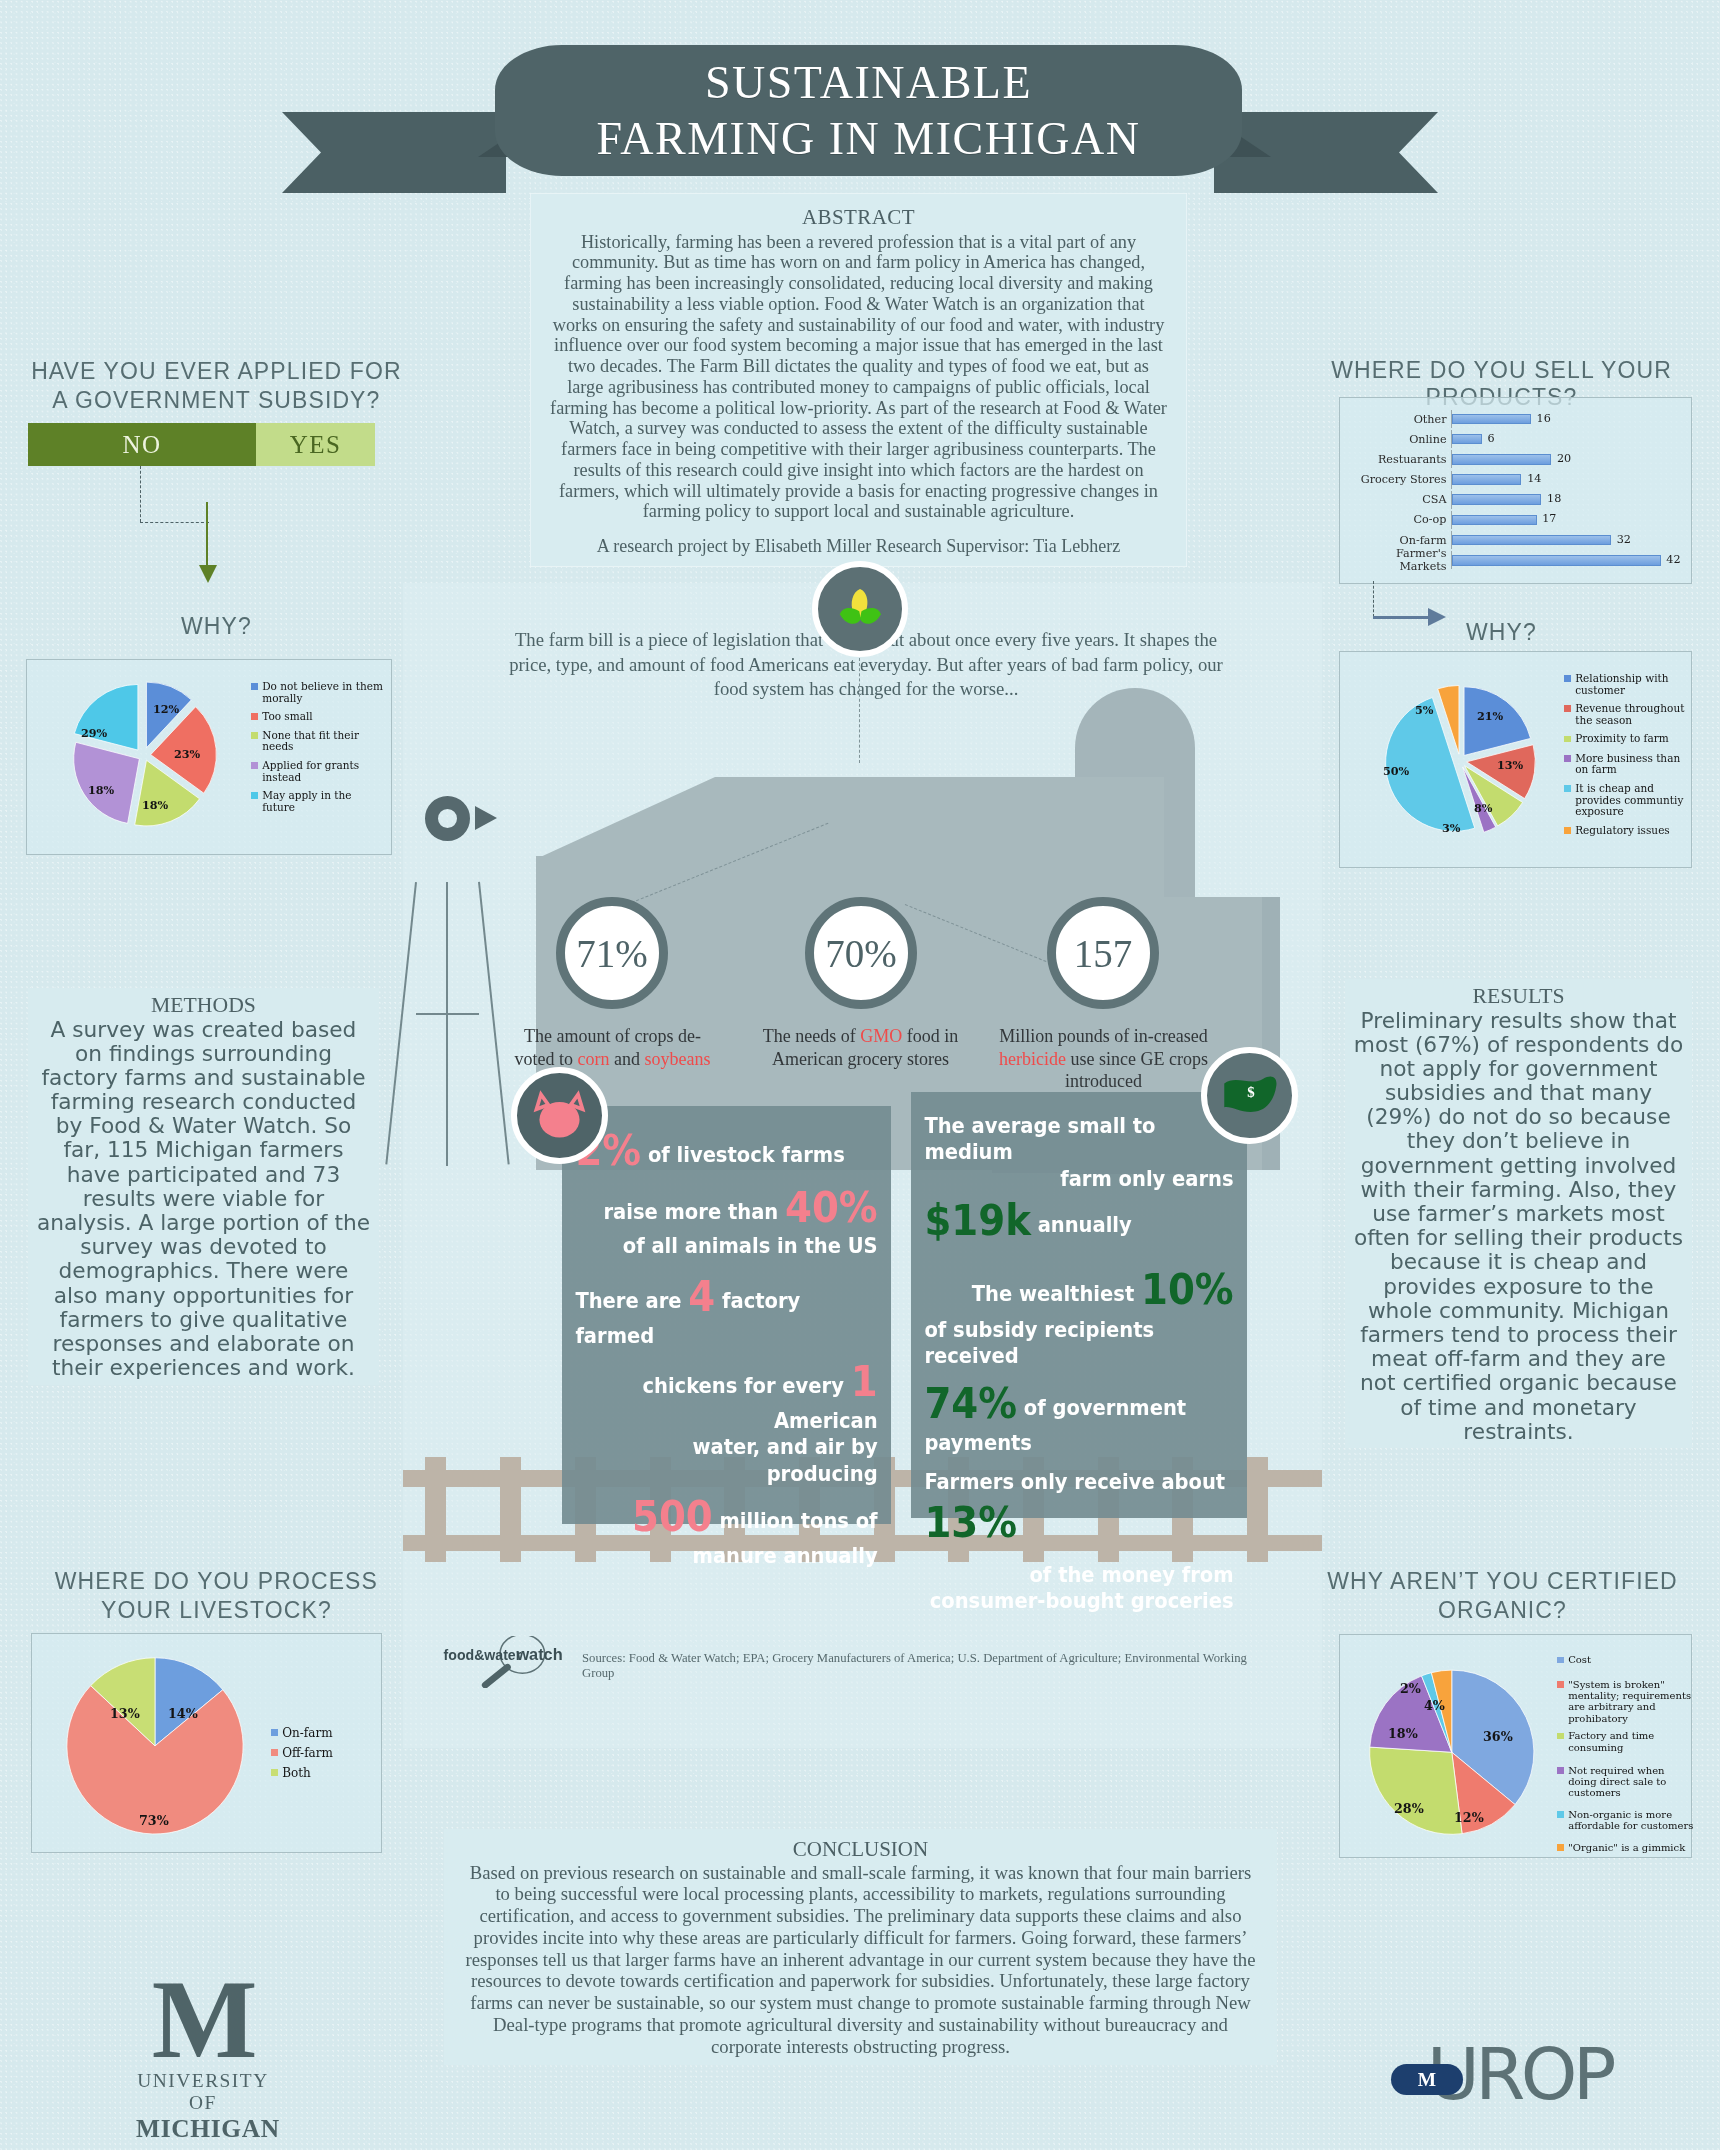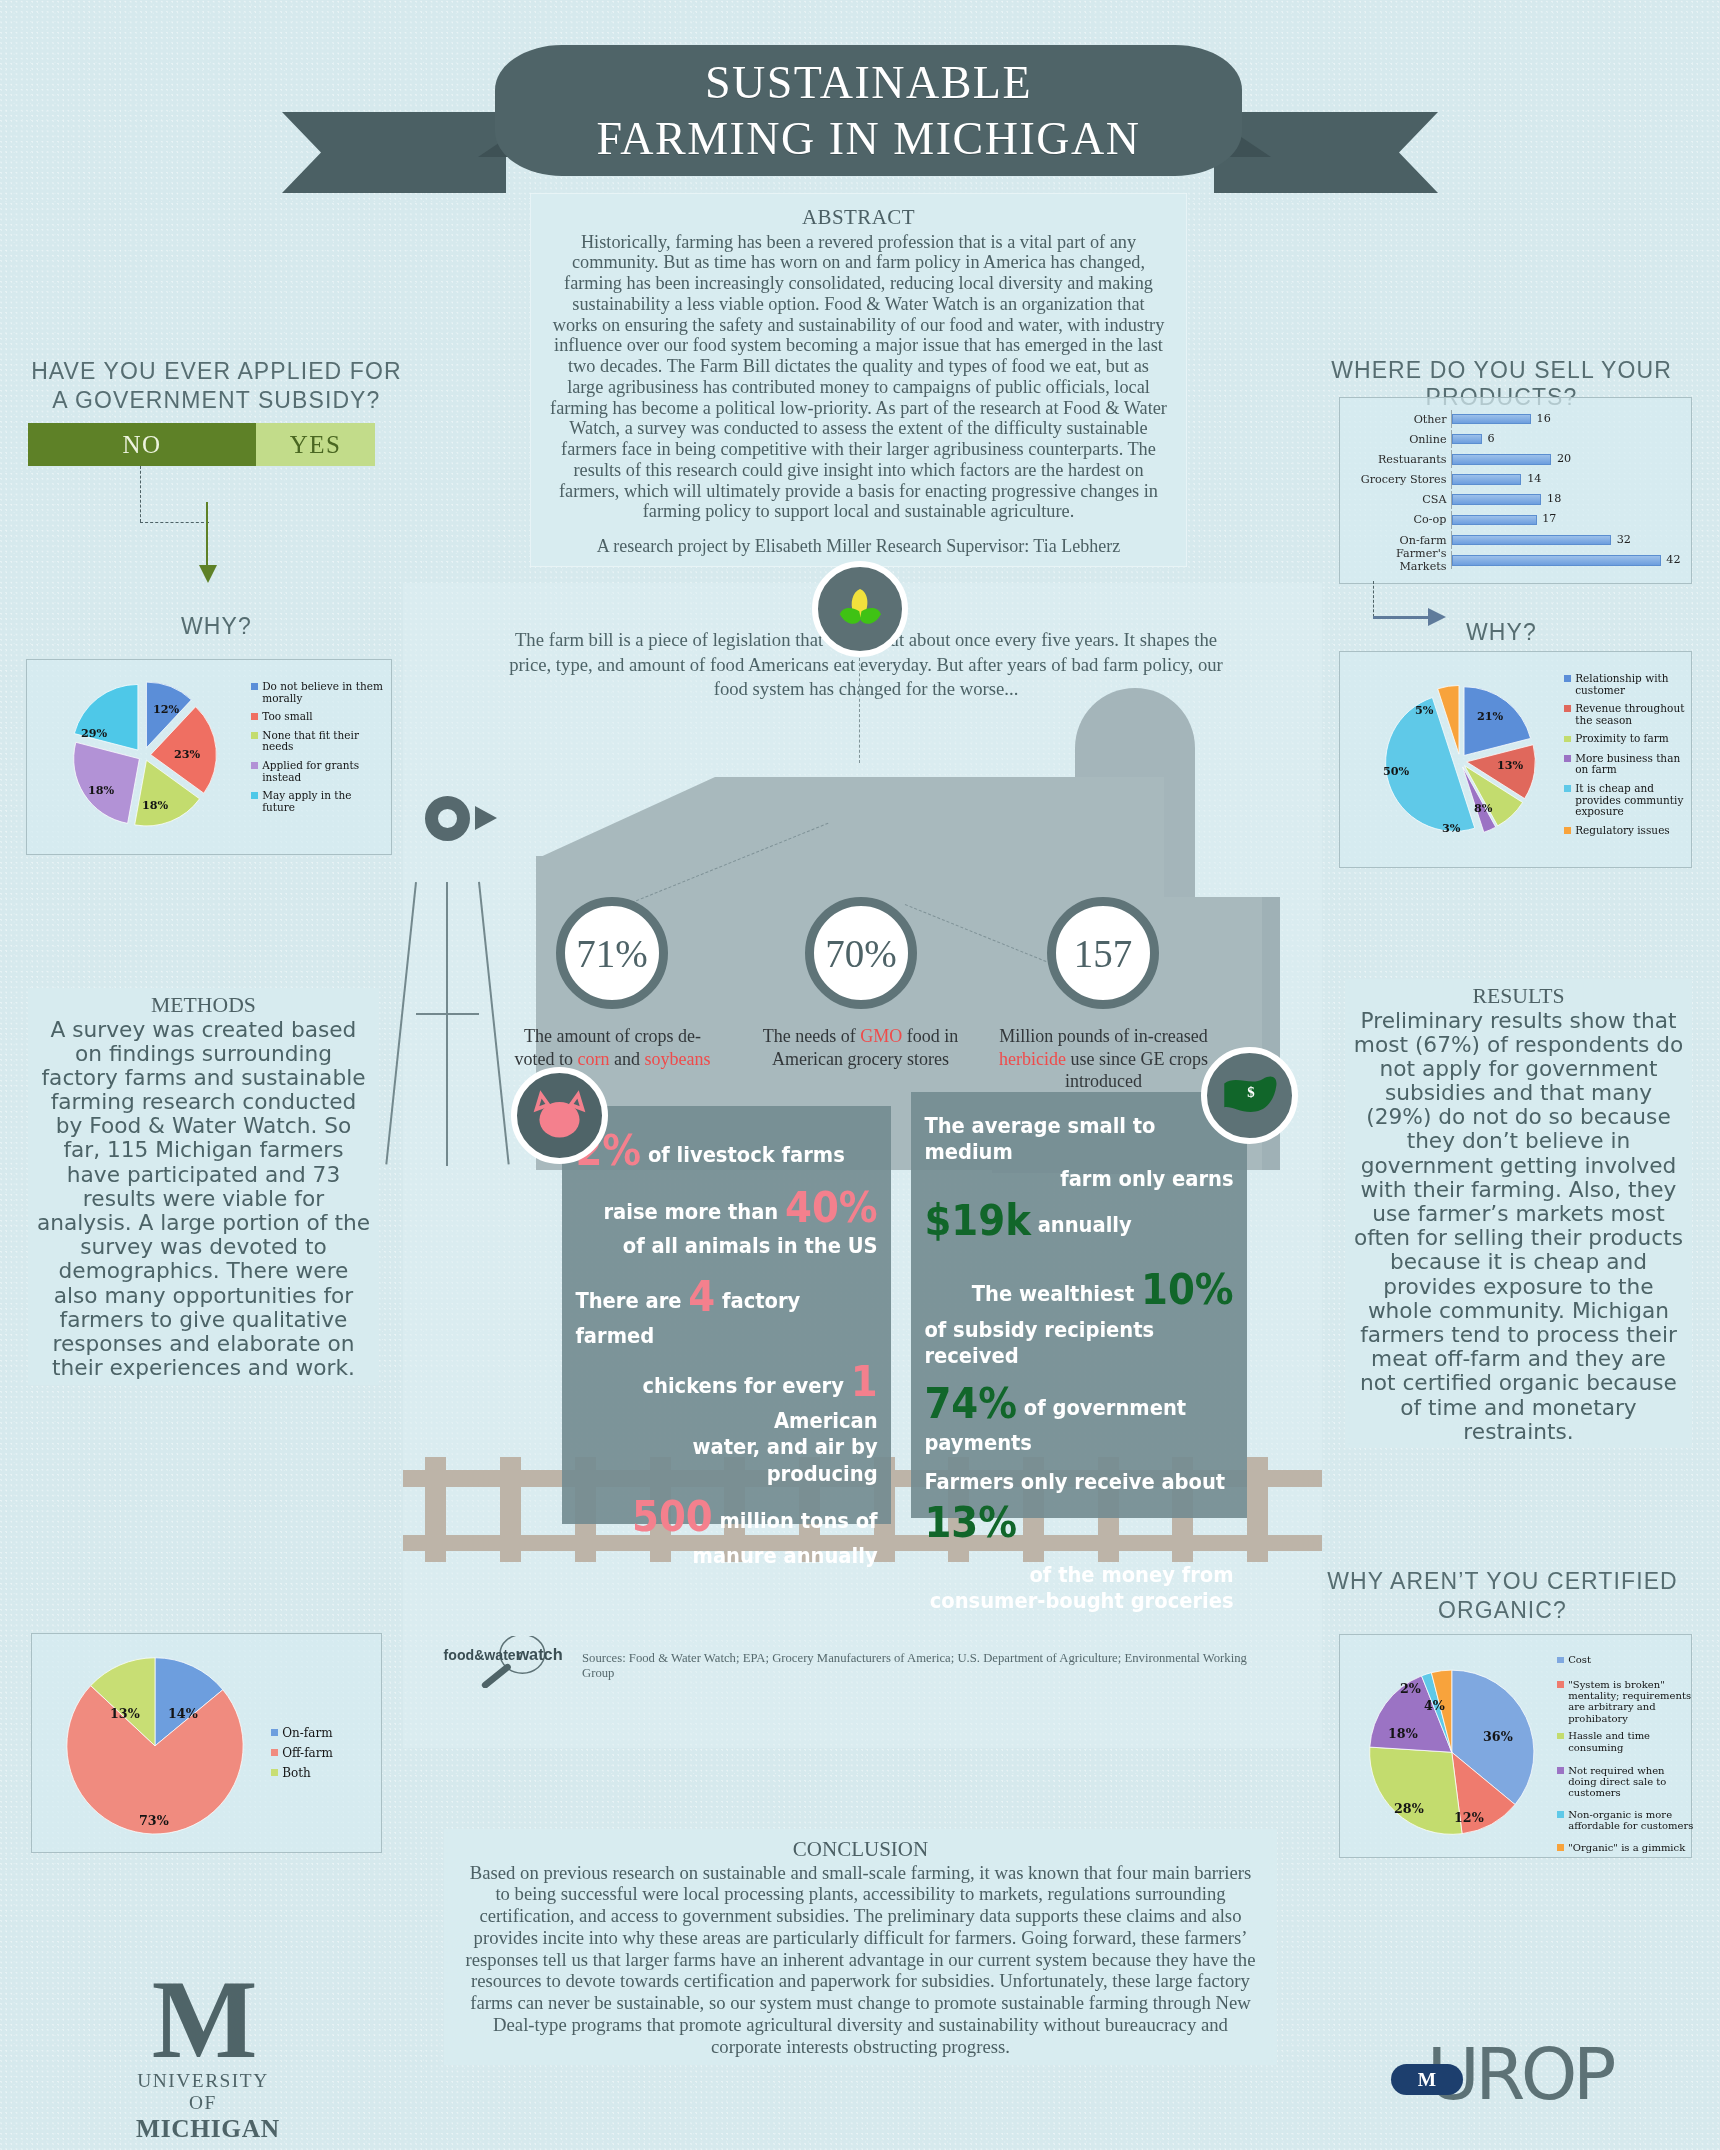--- a/index.html
+++ b/index.html
@@ -577,20 +577,21 @@
       <svg width="134" height="52" viewBox="0 0 180 70">
         <ellipse cx="112" cy="24" rx="30" ry="26" fill="none" stroke="#5d7276" stroke-width="2"></ellipse>
         <line x1="92" y1="42" x2="62" y2="66" stroke="#4f6468" stroke-width="9" stroke-linecap="round"></line>
         <text x="6" y="32" font-family="Liberation Sans, sans-serif" font-weight="bold" font-size="19" fill="#3b4f54">food&amp;water</text>
         <text x="104" y="32" font-family="Liberation Sans, sans-serif" font-weight="bold" font-size="22" fill="#3b4f54">watch</text>
       </svg>
     </div>
     <div class="sources">Sources: Food &amp; Water Watch; EPA; Grocery Manufacturers of America; U.S. Department of Agriculture; Environmental Working Group</div>
   </div>
 
+  <div class="section-head" style="position:absolute" id="proc-title">WHERE DO YOU PROCESS YOUR LIVESTOCK?</div>
 
   <div class="panel box-outline" id="proc-box">
     <svg width="224" height="213" viewBox="0 0 300 285" style="position:absolute;left:10.5px;top:4.5px;">
       <g transform="translate(150,143)">
 
         <path d="M0,0 L0,-118 A118,118 0 0,1 90.9,-75.2 Z" fill="#6d9ede" stroke="#fff" stroke-width="1"></path>
 
         <path d="M0,0 L90.9,-75.2 A118,118 0 1,1 -86.1,-80.7 Z" fill="#f08b7f" stroke="#fff" stroke-width="1"></path>
 
         <path d="M0,0 L-86.1,-80.7 A118,118 0 0,1 0,-118 Z" fill="#c8de74" stroke="#fff" stroke-width="1"></path>
@@ -646,21 +647,21 @@
       <div class="legend-item">
         <span class="legend-sw" style="background:#7fa8e0"></span>
         <span>Cost</span>
         </div>
       <div class="legend-item" style="margin-top:13.4px">
         <span class="legend-sw" style="background:#ef7b6e"></span>
         <span>"System is broken" mentality; requirements are arbitrary and prohibatory</span>
         </div>
       <div class="legend-item">
         <span class="legend-sw" style="background:#c3dc6e"></span>
-        <span>Hassle and time consuming</span>
+        <span>Factory and time consuming</span>
         </div>
       <div class="legend-item" style="margin-top:12px">
         <span class="legend-sw" style="background:#9b73c4"></span>
         <span>Not required when doing direct sale to customers</span>
         </div>
       <div class="legend-item" style="margin-top:10.5px">
         <span class="legend-sw" style="background:#5fc9e8"></span>
         <span>Non-organic is more affordable for customers</span>
         </div>
       <div class="legend-item" style="margin-top:10.5px">

